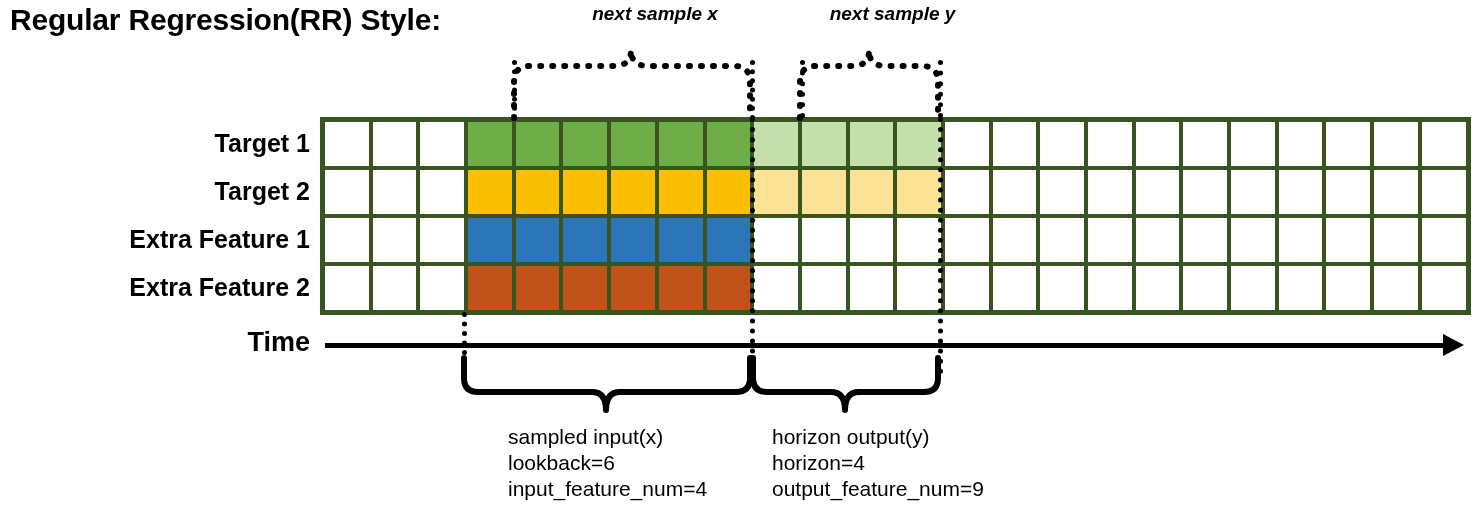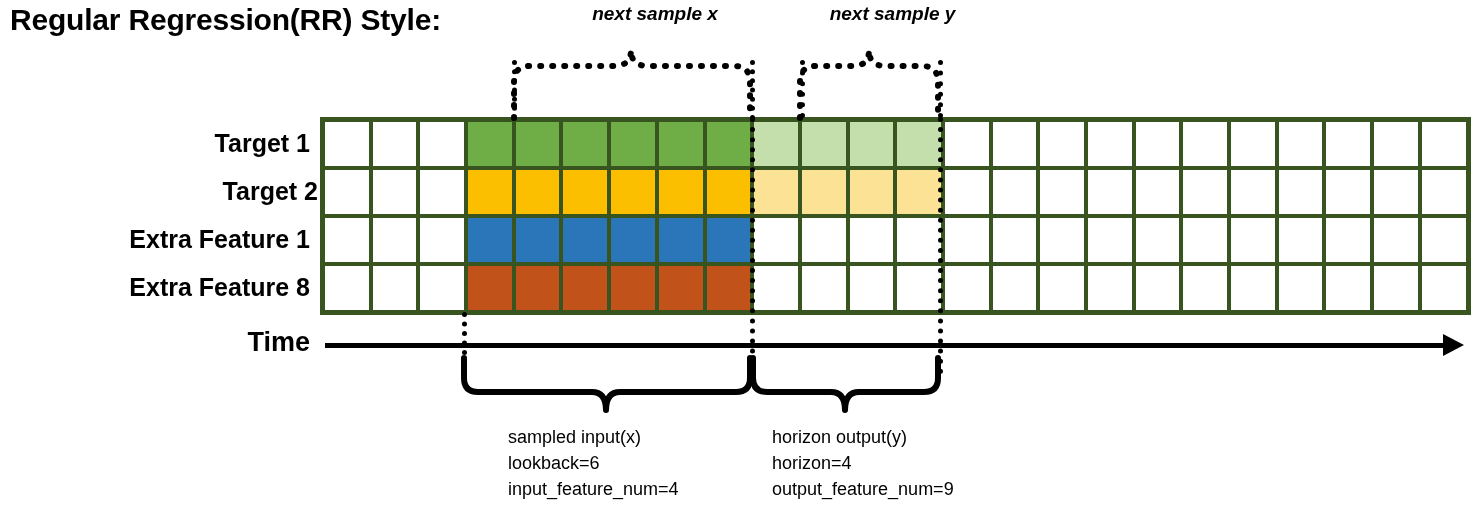--- a/index.html
+++ b/index.html
@@ -28,21 +28,21 @@
   
   .row-label{
     position:absolute;right:0;width:100%;
     text-align:right;
     font-size:25px;font-weight:700;white-space:nowrap;
     line-height:44px;
   }
   #row-labels{position:absolute;left:0px;top:117px;width:310px;height:196px;}
   #row-labels .row-label{position:absolute;left:0;right:0;height:44px;}
   #rl0{top:4px;}
-  #rl1{top:52px;margin-left:8px;}
+  #rl1{top:52px;}
   #rl2{top:100px;}
   #rl3{top:148px;}
 
   
   #grid{
     position:absolute;left:320px;top:117px;
     border:5px solid #38541F;
     background:#38541F;
     display:flex;flex-direction:column;
     gap:4px;
@@ -82,41 +82,41 @@
   #vg-top-a{left:512px;top:60px;height:60px;}
   #vg-top-b{left:750px;top:60px;height:60px;}
   #vg-top-c{left:800px;top:60px;height:58px;}
   #vg-top-d{left:938px;top:60px;height:58px;}
 
   
   #overlay{position:absolute;left:0;top:0;width:1476px;height:516px;pointer-events:none;}
 
   
   .annot{
-    position:absolute;font-size:18px;line-height:26px;white-space:nowrap;
+    position:absolute;font-size:21px;line-height:26px;white-space:nowrap;
   }
   #annot-input{left:508px;top:424px;}
   #annot-output{left:772px;top:424px;}
   .annot div{white-space:nowrap;}
 </style>
 </head>
 <body>
 
 <div class="stage">
 
   <div id="page-title">Regular Regression(RR) Style:</div>
 
   <div class="sample-label" id="label-next-y">next sample y</div>
   <div class="sample-label" id="label-next-x">next sample x</div>
 
   <div id="row-labels">
     <div class="row-label" id="rl0">Target 1</div>
     <div class="row-label" id="rl1">Target 2</div>
     <div class="row-label" id="rl2">Extra Feature 1</div>
-    <div class="row-label" id="rl3">Extra Feature 8</div>
+    <div class="row-label" id="rl3">Extra Feature 2</div>
   </div>
 
   <div id="grid" style="border-color: rgb(56, 84, 31); background: rgb(56, 84, 31);">
       <div class="grid-row">
         <div class="cell" style="background: rgb(255, 255, 255);"></div>
         <div class="cell" style="background: rgb(255, 255, 255);"></div>
         <div class="cell" style="background: rgb(255, 255, 255);"></div>
         <div class="cell" style="background: rgb(111, 174, 70);"></div>
         <div class="cell" style="background: rgb(111, 174, 70);"></div>
         <div class="cell" style="background: rgb(111, 174, 70);"></div>

